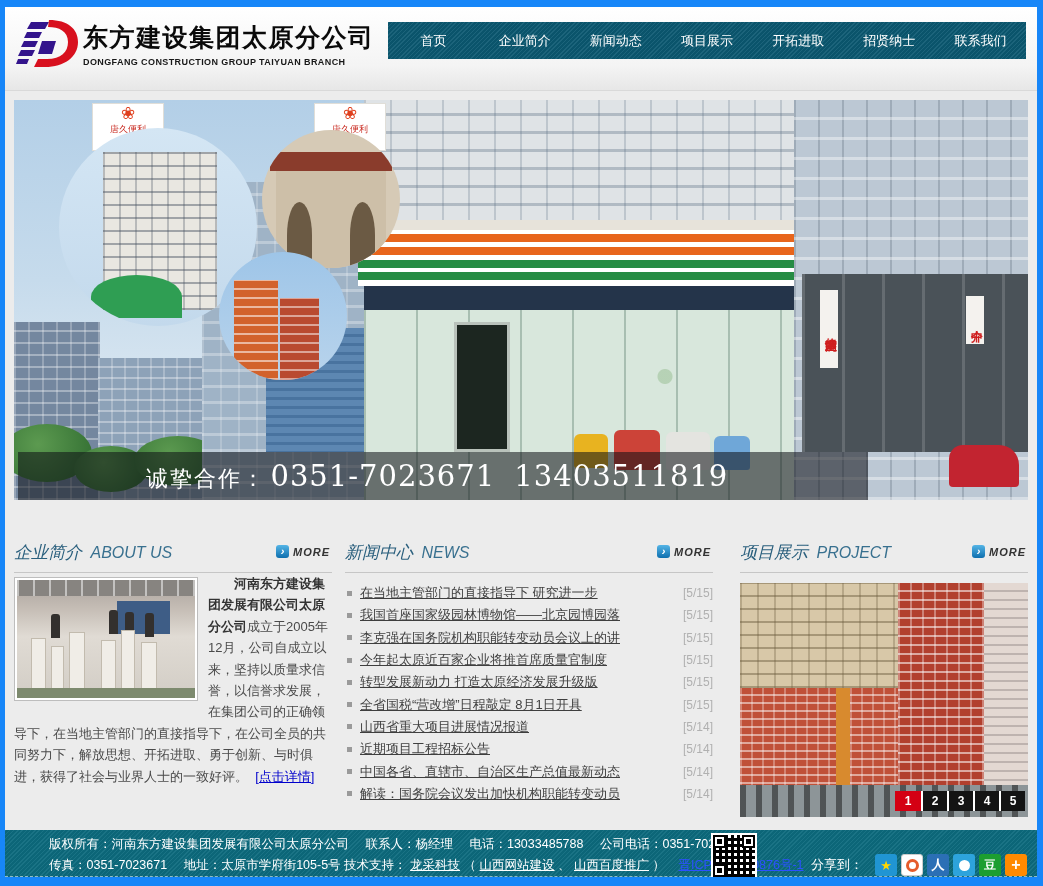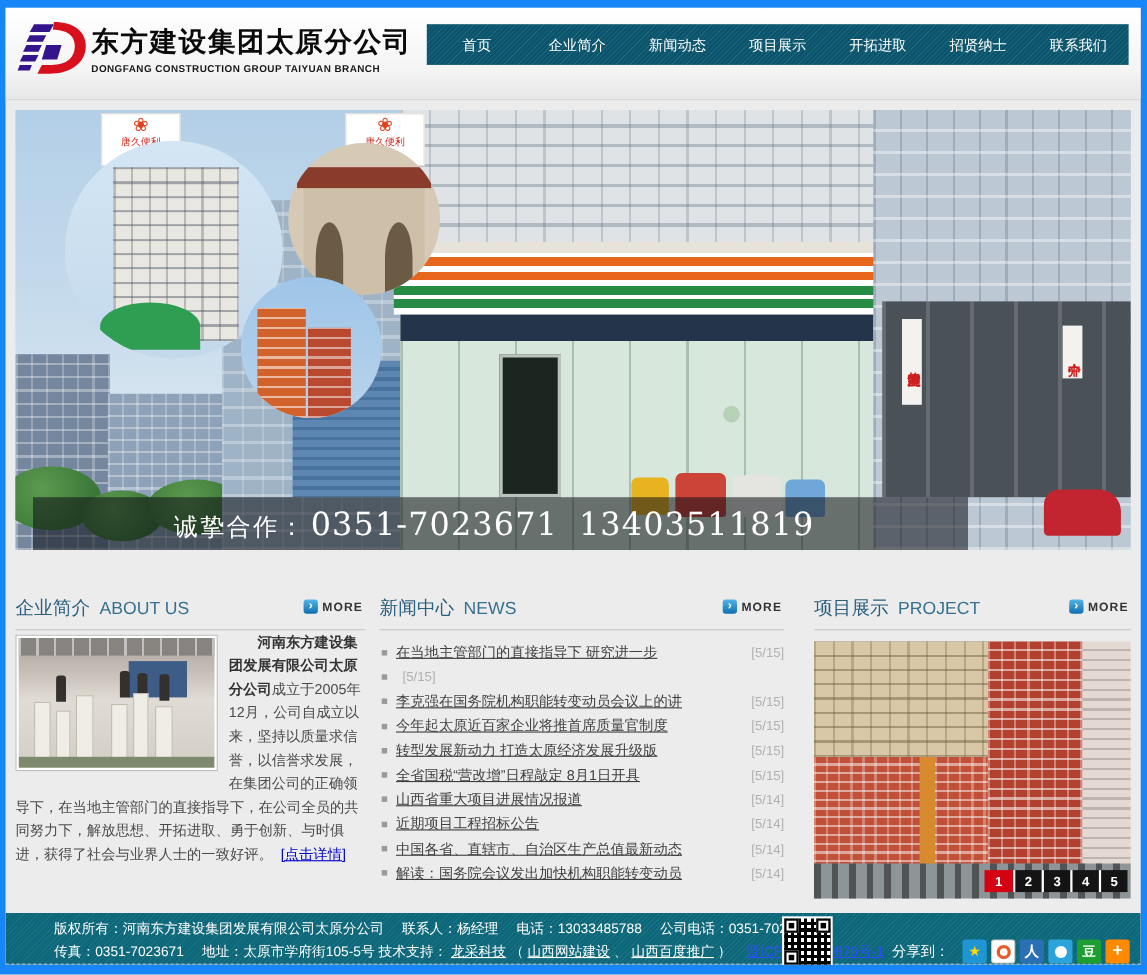--- a/index.html
+++ b/index.html
@@ -83,32 +83,32 @@
                          repeating-linear-gradient(90deg, rgba(90,105,120,.3) 0 2px, transparent 2px 24px); }
   .ysign { left:788px; top:128px; width:226px; height:46px; line-height:46px; text-align:center;
            background:linear-gradient(180deg,#f8d61a,#e9b60a); color:#cf1f1f; font-size:23px; font-weight:bold; letter-spacing:7px; }
   .rshops { left:788px; top:174px; width:226px; height:178px; background:#4a5258;
             background-image:repeating-linear-gradient(90deg, rgba(255,255,255,.15) 0 3px, transparent 3px 40px); }
   .vsign { width:18px; padding:4px 0; background:#f4f2ee; color:#cf1f1f; font-size:12px; font-weight:bold;
            text-align:center; line-height:14px; writing-mode:vertical-rl; }
   .v1 { left:806px; top:190px; height:78px; }
   .v2 { left:952px; top:196px; height:48px; }
   .scooter { left:935px; top:345px; width:70px; height:42px; background:#c22430; border-radius:14px 20px 4px 4px; }
-  .heroband { left:16px; top:352px; width:850px; height:48px; background:rgba(12,14,20,.55); }
+  .heroband { left:4px; top:352px; width:850px; height:48px; background:rgba(12,14,20,.55); }
   .heroband .slg { position:static !important; display:inline; }
   .bandtext { padding-left:128px; line-height:48px; color:#fff; white-space:nowrap; }
   .slogan-cn { font-size:22px; letter-spacing:2px; }
   .slogan-num { font-family:"DejaVu Serif","Liberation Serif",serif; font-size:29px; letter-spacing:1px; }
 
   
   .col { position:absolute; top:526px; }
   .col-about { left:9px; width:318px; }
   .col-news { left:340px; width:368px; }
   .col-project { left:735px; width:288px; }
-  .col-head { height:40px; border-bottom:1px solid #c6c6c6; position:relative; padding-top:8px; }
+  .col-head { height:40px; border-bottom:1px solid #c6c6c6; position:relative; padding-top:8px;font-style:italic; }
   .title-cn { font-size:17px; color:#2a5f7d; }
   .title-en { font-size:16px; color:#38708f; margin-left:4px; }
   .more { position:absolute; right:2px; top:12px; display:flex; align-items:center; text-decoration:none; cursor:pointer; }
   .more-ico { width:13px; height:13px; border-radius:3px; background:linear-gradient(180deg,#54b4e6,#0e6fae);
               color:#fff; font-size:11px; font-weight:bold; line-height:12px; text-align:center; margin-right:4px; }
   .more-txt { font-size:11px; font-weight:bold; color:#333; letter-spacing:1px; }
 
   
   .about-body { font-size:13px; line-height:21.4px; color:#4a4a4a; }
   .about-photo { float:left; width:184px; height:124px; background:#fff; border:1px solid #bdbdbd; padding:2px; margin:4px 10px 2px 0; }
@@ -321,20 +321,21 @@
       </a>
     </div>
     <ul class="news-list">
       <li>
             <span class="bullet"></span>
             <a class="news-title">在当地主管部门的直接指导下 研究进一步</a>
             <span class="news-date">[5/15]</span>
           </li>
       <li>
             <span class="bullet"></span>
+            <a class="news-title">我国首座国家级园林博物馆——北京园博园落</a>
             <span class="news-date">[5/15]</span>
           </li>
       <li>
             <span class="bullet"></span>
             <a class="news-title">李克强在国务院机构职能转变动员会议上的讲</a>
             <span class="news-date">[5/15]</span>
           </li>
       <li>
             <span class="bullet"></span>
             <a class="news-title">今年起太原近百家企业将推首席质量官制度</a>

